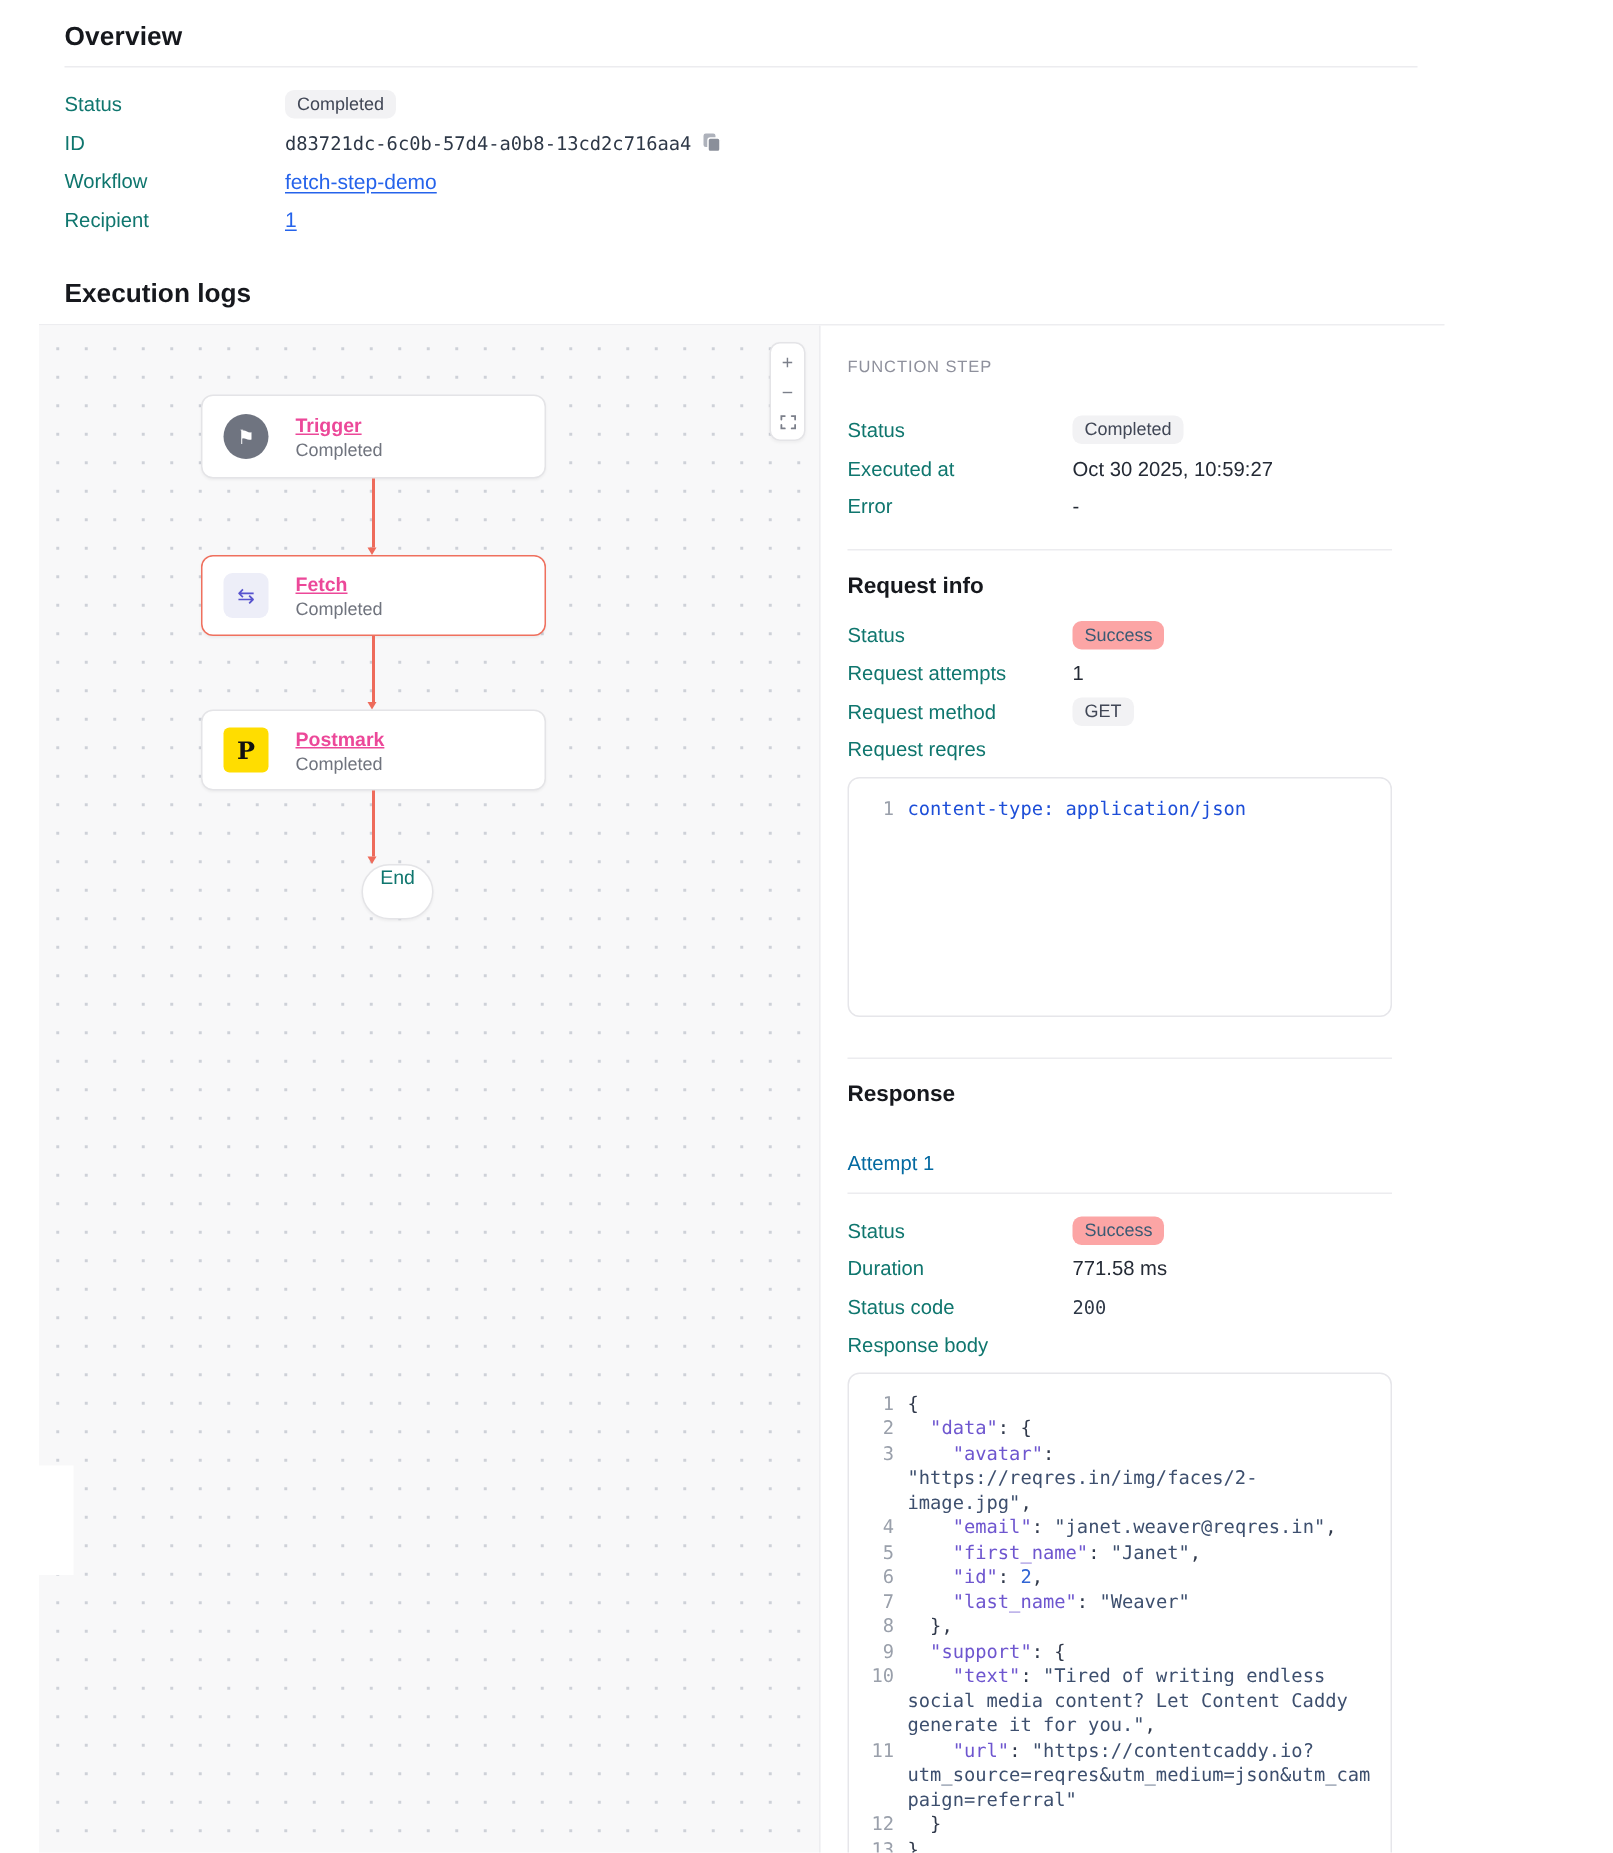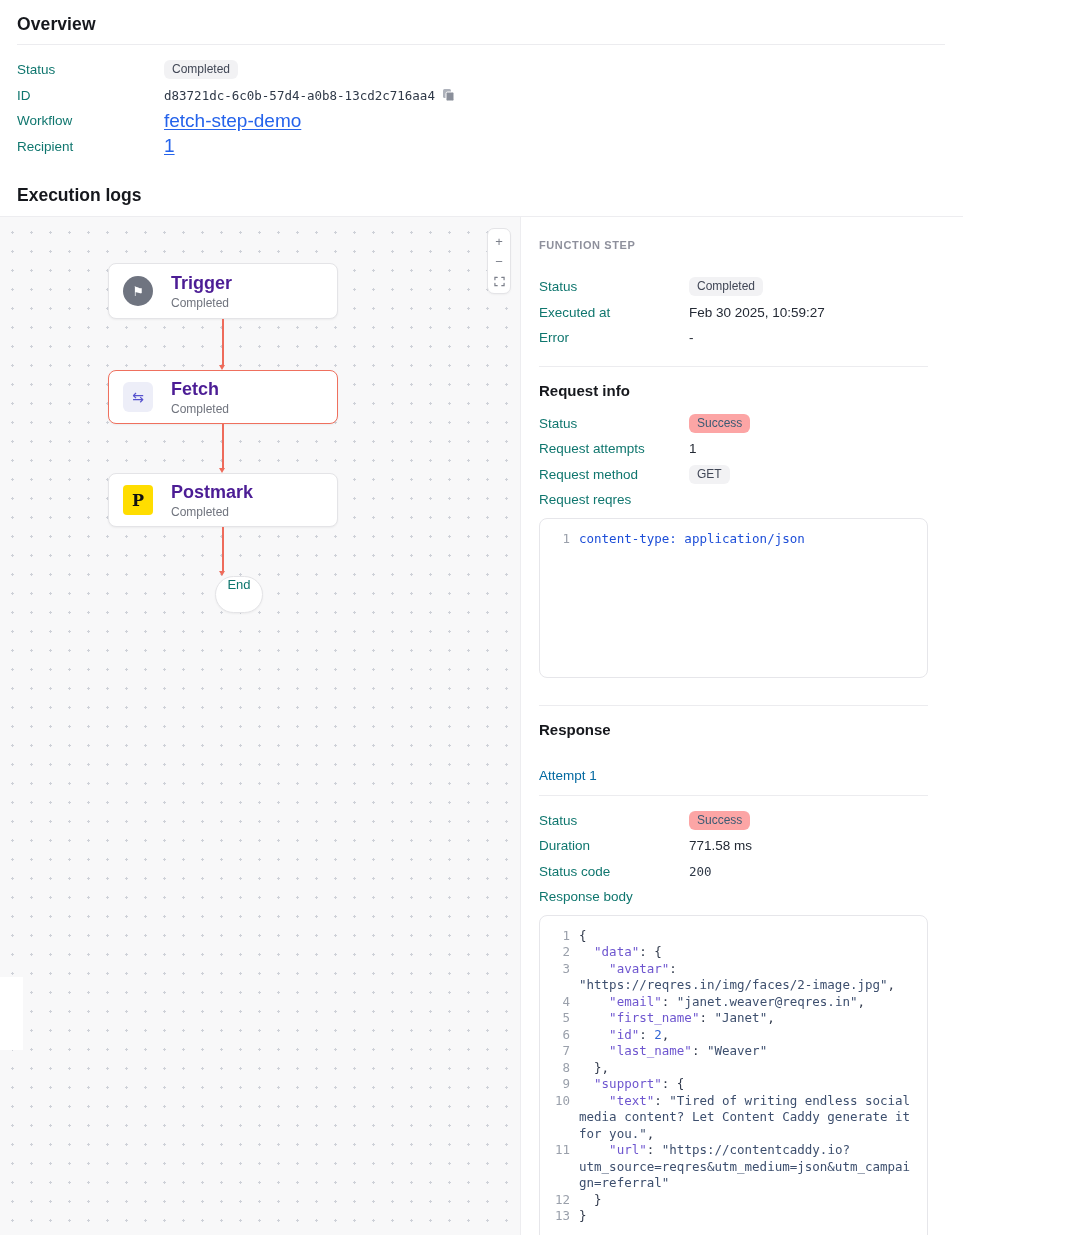--- a/index.html
+++ b/index.html
@@ -1,50 +1,50 @@
 <!DOCTYPE html>
 <html><head>
 <meta charset="utf-8">
 <style>
   * { margin:0; padding:0; box-sizing:border-box; }
   html,body { width:1075px; height:1235px; overflow:hidden; background:#fff;
     font-family:"Liberation Sans", sans-serif; color:#1b1f27; }
-  .page { position:relative; width:963px; height:1235px; }
+  .page { position:relative; width:963px; height:1235px;padding-left:26px; }
 
   
   .overview { padding:14px 18px 0 17px; }
   .h1 { font-size:17.5px; font-weight:700; color:#16181d; letter-spacing:.1px; }
   .divider { height:1px; background:#ececef; margin-top:9px; }
   .kv-rows { margin-top:12px; }
   .kv-row { display:flex; align-items:center; height:25.5px; }
   .kv-label { width:147px; flex:none; font-size:13.5px; color:#0f766e; }
   .kv-value { font-size:13.5px; color:#242a35; display:flex; align-items:center; gap:7px; }
   .badge { display:inline-block; font-size:12px; line-height:17px; padding:1px 8px;
     border-radius:6px; background:#f2f2f4; color:#414756; }
   .badge.success { background:#fca5a5; color:#3b5b74; }
   .mono { font-family:"DejaVu Sans Mono", monospace; font-size:12.5px; color:#2e3847; }
-  a.link { color:#2563eb; font-size:19px; text-decoration:underline; text-underline-offset:2px; }
+  a.link { color:#2563eb; font-size:14px; text-decoration:underline; text-underline-offset:2px; }
   .copy-btn { display:inline-flex; align-items:center; cursor:pointer; }
 
   .h2 { font-size:17.5px; font-weight:700; color:#16181d; padding:26px 0 10px 17px; }
 
   
   .exec { display:flex; height:1032px; border-top:1px solid #ededf0; }
   .canvas { position:relative; width:521px; flex:none; background:#f8f8f9;
     border-right:1px solid #ededf0;
     background-image:radial-gradient(circle, #ced1d8 1.1px, transparent 1.3px);
     background-size:19px 19px; background-position:3px 6px; overflow:hidden; }
   .detail { flex:1; padding:0 35px 0 18px; overflow:hidden; }
 
   
   .node-card { position:absolute; left:108px; width:230px; height:54px; background:#fff;
     border:1px solid #e4e4e7; border-radius:8px; display:flex; align-items:center;
     padding-left:14px; gap:18px; box-shadow:0 1px 2px rgba(0,0,0,.05); cursor:pointer; }
   .node-card.selected { border-color:#ef705e; }
-  .node-title { font-size:18px; font-weight:600; color:#4c1d95; }
+  .node-title { font-size:13px; font-weight:600; color:#ec4899;text-decoration:underline; }
   .node-sub { font-size:12px; color:#70747e; margin-top:2px; }
   .icon-circle { width:30px; height:30px; border-radius:50%; background:#6f7480;
     color:#fff; display:flex; align-items:center; justify-content:center; font-size:13px; flex:none; }
   .icon-square { width:30px; height:30px; border-radius:6px; background:#edeef8;
     color:#5753ce; display:flex; align-items:center; justify-content:center; font-size:14px; flex:none; }
   .icon-postmark { width:30px; height:30px; border-radius:4px; background:#fd0;
     color:#111; display:flex; align-items:center; justify-content:center;
     font-family:"DejaVu Serif", serif; font-weight:700; font-size:16px; flex:none; }
   .arrow { position:absolute; left:222px; width:1.5px; background:#ee6b5b; }
   .arrow::after { content:""; position:absolute; bottom:-5px; left:-2.9px;
@@ -55,21 +55,21 @@
     align-items:flex-start; justify-content:center; font-size:13px; color:#0f766e;
     box-shadow:0 1px 2px rgba(0,0,0,.05); cursor:pointer; }
   .zoom-controls { position:absolute; right:9px; top:11px; width:24px; background:#fff;
     border:1px solid #e4e4e7; border-radius:7px; padding:2px 0; display:flex;
     flex-direction:column; align-items:center; box-shadow:0 1px 2px rgba(0,0,0,.04); }
   .zoom-btn { width:20px; height:20px; display:flex; align-items:center; justify-content:center;
     color:#7b7f8a; font-size:13px; cursor:pointer; }
   .white-patch { position:absolute; left:0; top:760px; width:23px; height:73px; background:#fff; }
 
   
-  .kicker { margin-top:22px; font-size:11px; font-weight:700; letter-spacing:.6px;
+  .kicker { margin-top:22px; font-size:11px; font-weight:400; letter-spacing:.6px;
     color:#8e909c; text-transform:uppercase; }
   .step-title { margin-top:9px; font-size:18px; font-weight:700; color:#16181d; }
   .detail .kv-rows { margin-top:23px; }
   .detail .kv-label { width:150px; }
   .section-divider { height:1px; background:#ececef; margin-top:15px; }
   .h3 { font-size:15px; font-weight:700; color:#16181d; margin-top:15px; }
   .attempt-label { font-size:13.5px; color:#0369a1; margin-top:30px; }
 
   .code-block { border:1px solid #e6e6ea; border-radius:8px; background:#fff;
     padding:12px 12px; margin-top:5px; }
@@ -195,21 +195,21 @@
 
       <div class="kv-rows">
         <div class="kv-row">
           <div class="kv-label">Status</div>
           <div class="kv-value">
               <span class="badge">Completed</span>
             </div>
         </div>
         <div class="kv-row">
           <div class="kv-label">Executed at</div>
-          <div class="kv-value">Feb 30 2025, 10:59:27</div>
+          <div class="kv-value">Oct 30 2025, 10:59:27</div>
         </div>
         <div class="kv-row">
           <div class="kv-label">Error</div>
           <div class="kv-value">-</div>
         </div>
       </div>
 
       <div class="section-divider"></div>
       <div class="h3">Request info</div>
 

